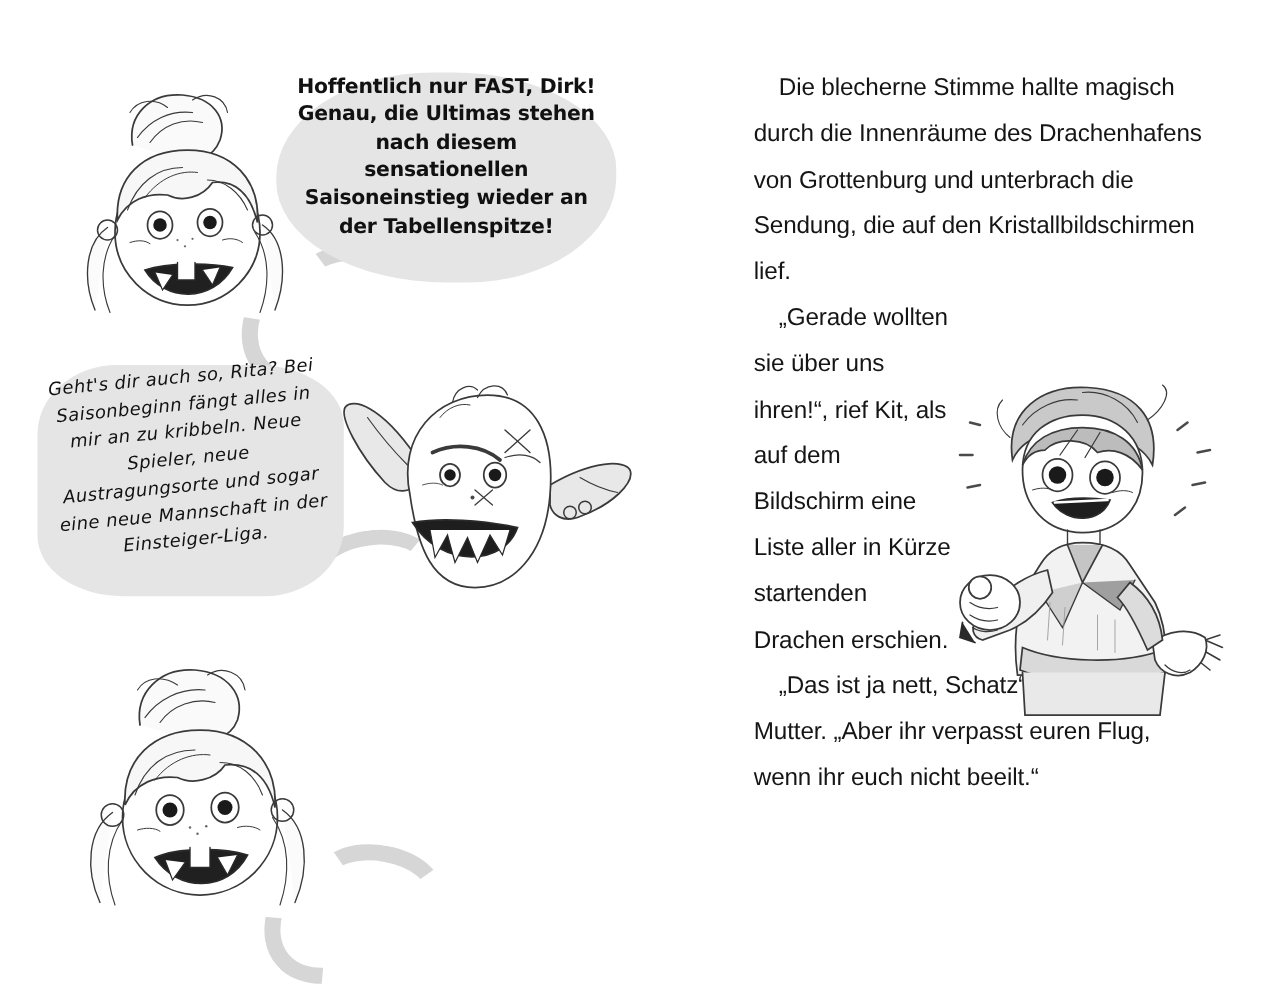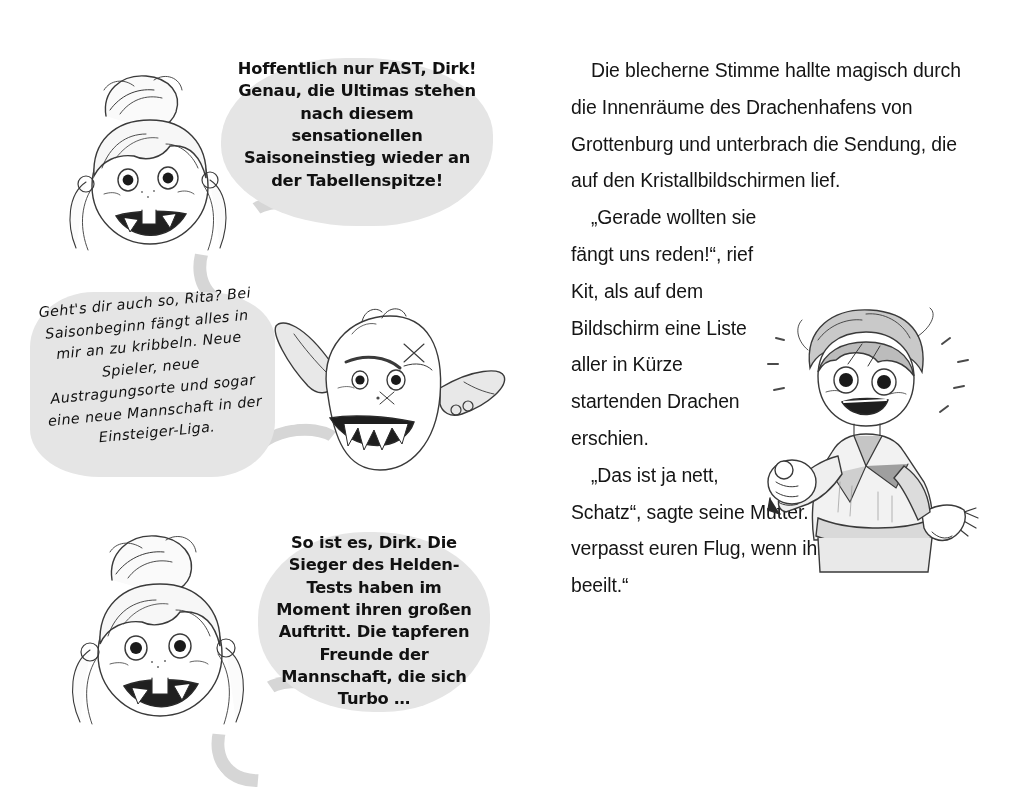--- a/index.html
+++ b/index.html
@@ -124,21 +124,21 @@
     width: 392px;
   }
   #text-column p {
     margin: 0;
     font-family: "Liberation Sans", sans-serif;
     font-size: 19.4px;
     line-height: 36.8px;
     color: #151515;
     letter-spacing: -0.1px;
   }
-  #text-column p.indent { text-indent: 20px; }
+  #text-column p.indent { text-indent: 20px; margin-left: 32px; }
 
   
   #boy-float {
     float: right;
     width: 198px;
     height: 260px;
     shape-outside: margin-box;
   }
 
   
@@ -294,28 +294,25 @@
         <path d="M66 168 C84 196 124 196 140 166 C120 160 84 160 66 168 Z" fill="#202020" stroke="#2a2a2a"></path>
         <path d="M94 160 L94 176 L110 176 L110 160" fill="#ffffff" stroke="#2a2a2a" stroke-width="1.1"></path>
         <path d="M74 170 L80 186 L90 172" fill="#ffffff" stroke="#2a2a2a" stroke-width="1"></path>
         <path d="M116 168 L124 182 L132 166" fill="#ffffff" stroke="#2a2a2a" stroke-width="1"></path>
       </g>
     </svg>
   </div>
 
   <div class="tail" id="tail-3"></div>
   <div id="tail-3b"></div>
-  <div class="bubble bubble-comic" id="bubble-3">
-    <span class="bubble-text">So ist es, Dirk. Die Sieger des Helden-Tests haben im Moment ihren großen Auftritt. Die tapferen Freunde der Mannschaft, die sich Turbo …</span>
-  </div>
 
   <div id="text-column">
     <p class="indent">Die blecherne Stimme hallte magisch durch die Innenräume des Drachenhafens von Grottenburg und unterbrach die Sendung, die auf den Kristallbildschirmen lief.</p>
     <div id="boy-float"></div>
-    <p class="indent">„Gerade wollten sie fängt uns reden!“, rief Kit, als auf dem Bildschirm eine Liste aller in Kürze startenden Drachen erschien.</p>
+    <p class="indent">„Gerade wollten sie über uns ihren!“, rief Kit, als auf dem Bildschirm eine Liste aller in Kürze startenden Drachen erschien.</p>
     <p class="indent">„Das ist ja nett, Schatz“, sagte seine Mutter. „Aber ihr verpasst euren Flug, wenn ihr euch nicht beeilt.“</p>
   </div>
 
   <div class="illus" id="illus-boy">
     <svg viewBox="0 0 232 268" xmlns="http://www.w3.org/2000/svg">
       <g fill="none" stroke="#3a3a3a" stroke-width="1.4" stroke-linecap="round">
 
         <g stroke="#4a4a4a" stroke-width="2">
           <path d="M14 32 L22 34"></path>
           <path d="M6 58 L16 58"></path>

